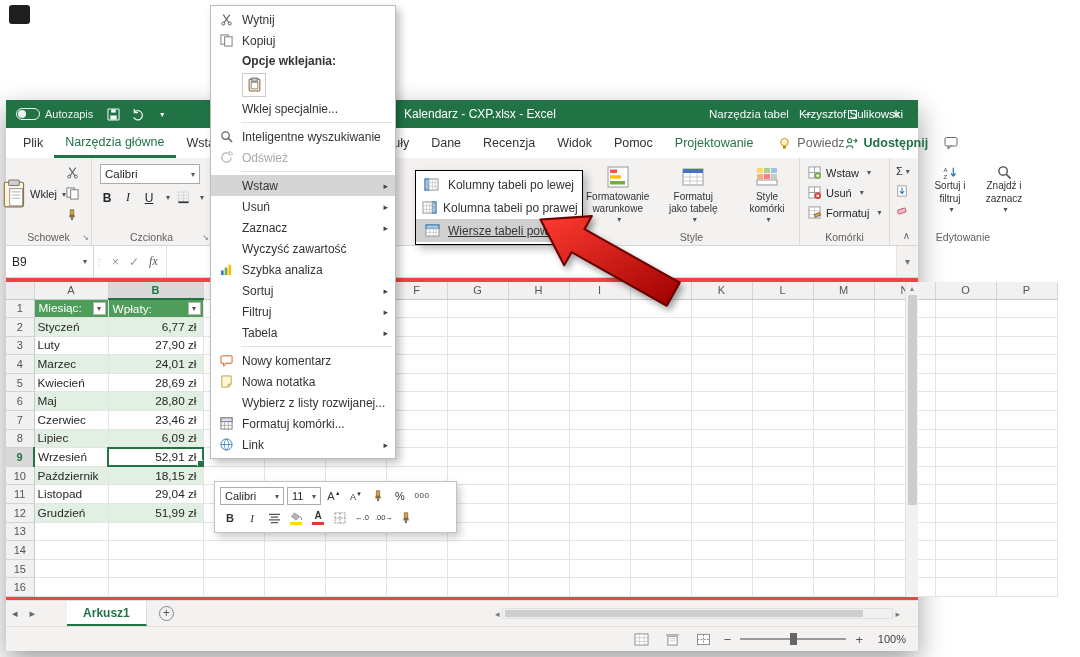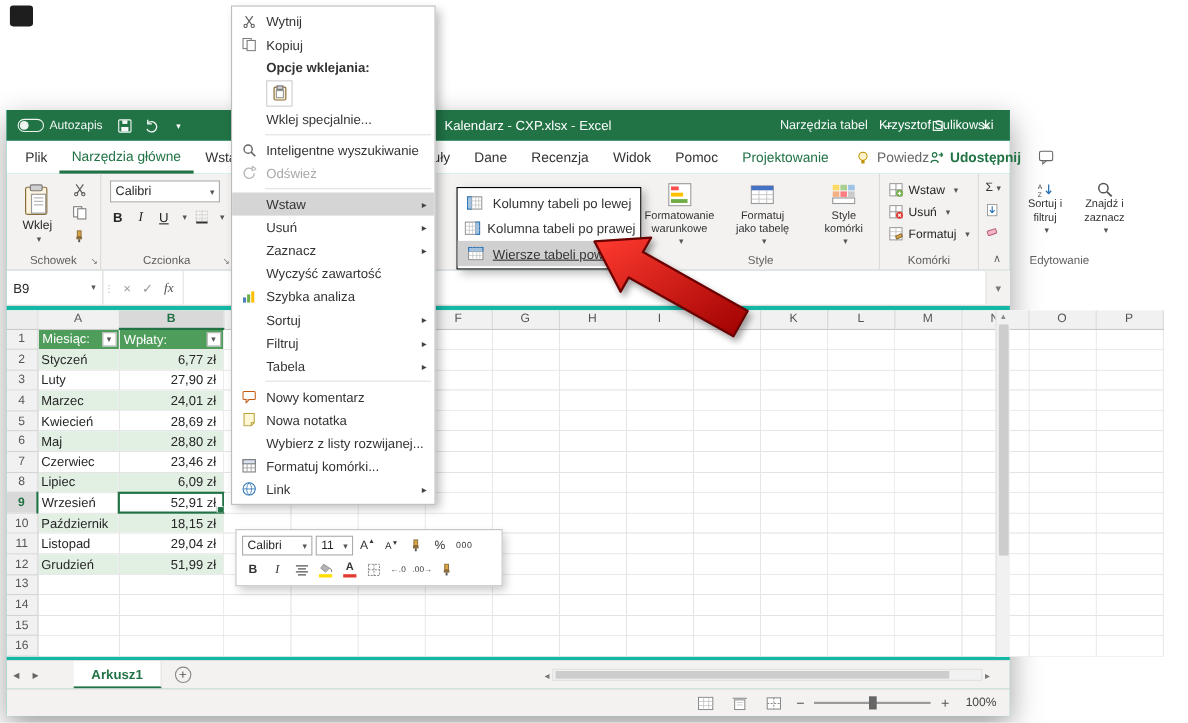--- a/index.html
+++ b/index.html
@@ -4,21 +4,21 @@
 <style>
 *{box-sizing:border-box;margin:0;padding:0}
 html,body{width:1080px;height:657px;overflow:hidden;background:#fff}
 body{font-family:"Liberation Sans",sans-serif;color:#262626}
 .screen{position:relative;width:1080px;height:657px;background:#fff;overflow:hidden}
 .icon{display:inline-flex;align-items:center;justify-content:center;line-height:1}
 .dd{font-size:8px;color:#555;margin-left:3px}
 .corner-icon{position:absolute;left:9px;top:5px;width:21px;height:19px;background:#1e1e1e;border-radius:3px}
 
 
-.excel-window{position:absolute;left:6px;top:100px;width:912px;height:551px;background:#14b8a6;box-shadow:0 10px 26px rgba(0,0,0,.38);font-size:12px}
+.excel-window{position:absolute;left:6px;top:100px;width:912px;height:551px;background:#ef4444;box-shadow:0 10px 26px rgba(0,0,0,.38);font-size:12px}
 .titlebar{position:absolute;left:0;top:0;width:100%;height:28px;background:#217346;color:#fff;display:flex;align-items:center}
 .autosave{display:flex;align-items:center;margin-left:10px;font-size:11px;opacity:.92}
 .toggle{width:24px;height:12px;border:1px solid #fff;border-radius:7px;position:relative;margin-right:5px}
 .toggle i{position:absolute;left:1px;top:1px;width:8px;height:8px;background:#fff;border-radius:50%}
 .qat{display:flex;align-items:center;gap:12px;margin-left:14px}
 .qat .icon{opacity:.95}
 .tb-title{position:absolute;left:398px;top:0;line-height:28px;font-size:12px;white-space:nowrap}
 .tb-tools{position:absolute;left:703px;top:0;line-height:28px;font-size:11.5px;opacity:.95}
 .tb-user{position:absolute;left:793px;top:0;line-height:28px;font-size:11.5px}
 .win-controls{position:absolute;right:0;top:0;height:28px;display:flex}
@@ -33,21 +33,21 @@
 .rtab.contextual{color:#217346}
 .tellme{display:flex;align-items:center;gap:6px;color:#666;margin-left:14px;white-space:nowrap}
 .share{display:flex;align-items:center;gap:6px;color:#217346;font-weight:bold;margin-left:auto;white-space:nowrap}
 .tab-comment{margin:0 14px 0 16px;display:flex;align-items:center}
 
 
 .ribbon{position:absolute;left:0;top:58px;width:100%;height:88px;background:#f3f2f1;border-bottom:1px solid #d8d6d4;display:flex}
 .rgroup{position:relative;height:100%;border-right:1px solid #dcdad8;flex:0 0 auto}
 .glabel{position:absolute;bottom:2px;left:0;width:100%;text-align:center;font-size:10.5px;color:#605e5c}
 .dlg{position:absolute;right:2px;bottom:3px;font-size:8px;color:#777}
-.paste-btn{position:absolute;left:6px;top:5px;width:44px;height:62px;display:flex;flex-direction:column;align-items:center;justify-content:center;gap:2px;border:1px solid transparent}
+.paste-btn{position:absolute;left:6px;top:5px;width:44px;height:62px;display:flex;align-items:center;justify-content:center;gap:2px;border:1px solid transparent}
 .paste-btn .lbl{font-size:11px}
 .mini-col{position:absolute;left:56px;top:6px;display:flex;flex-direction:column;gap:4px}
 .mbtn{width:20px;height:17px;display:flex;align-items:center;justify-content:center}
 .combo{background:#fff;border:1px solid #ababab;height:20px;display:flex;align-items:center;padding:0 4px;font-size:11.5px;justify-content:space-between}
 .fontname{position:absolute;left:8px;top:6px;width:100px}
 .fontbtns{position:absolute;left:8px;top:32px;display:flex;align-items:center;gap:7px;font-size:12px}
 .fontbtns .fb{min-width:14px;text-align:center}
 .fb-b{font-weight:bold}.fb-i{font-style:italic;font-family:"Liberation Serif",serif}.fb-u{text-decoration:underline}
 .rbtn-big{width:70px;height:72px;margin-top:4px;display:flex;flex-direction:column;align-items:center;justify-content:flex-start;text-align:center;padding-top:4px}
 .rbtn-big .rlbl{font-size:10px;line-height:1.2;margin-top:3px;color:#333}

